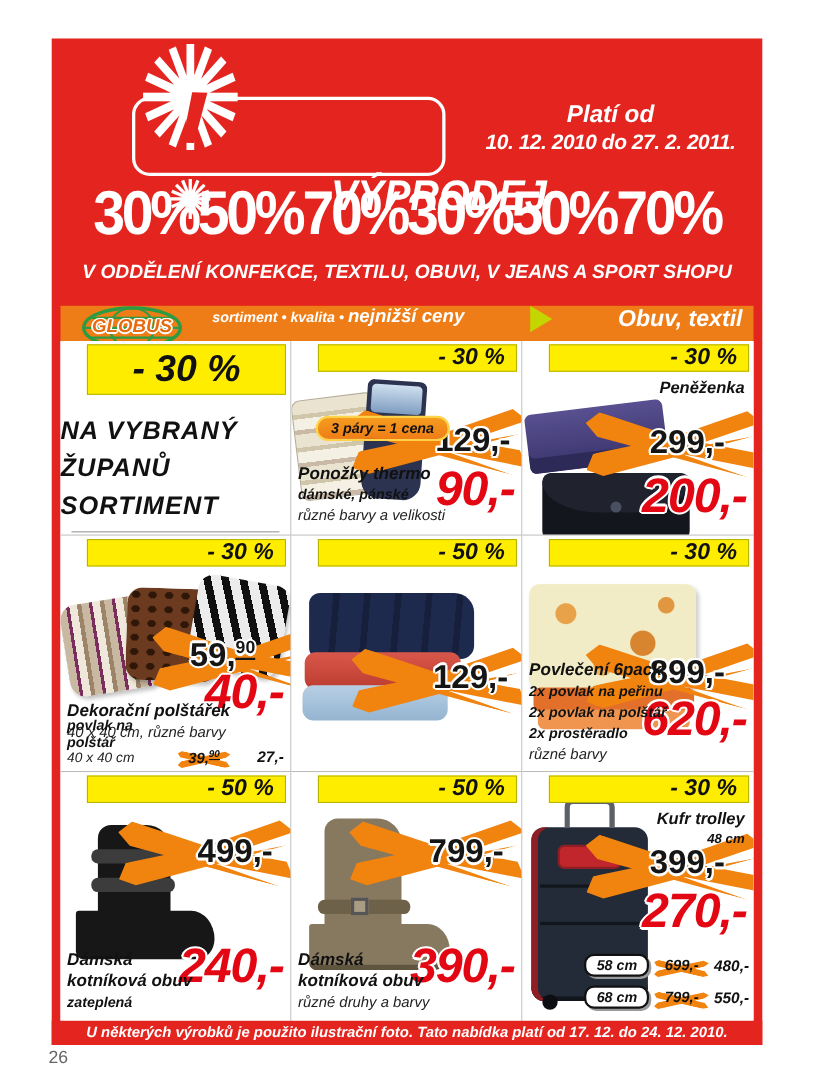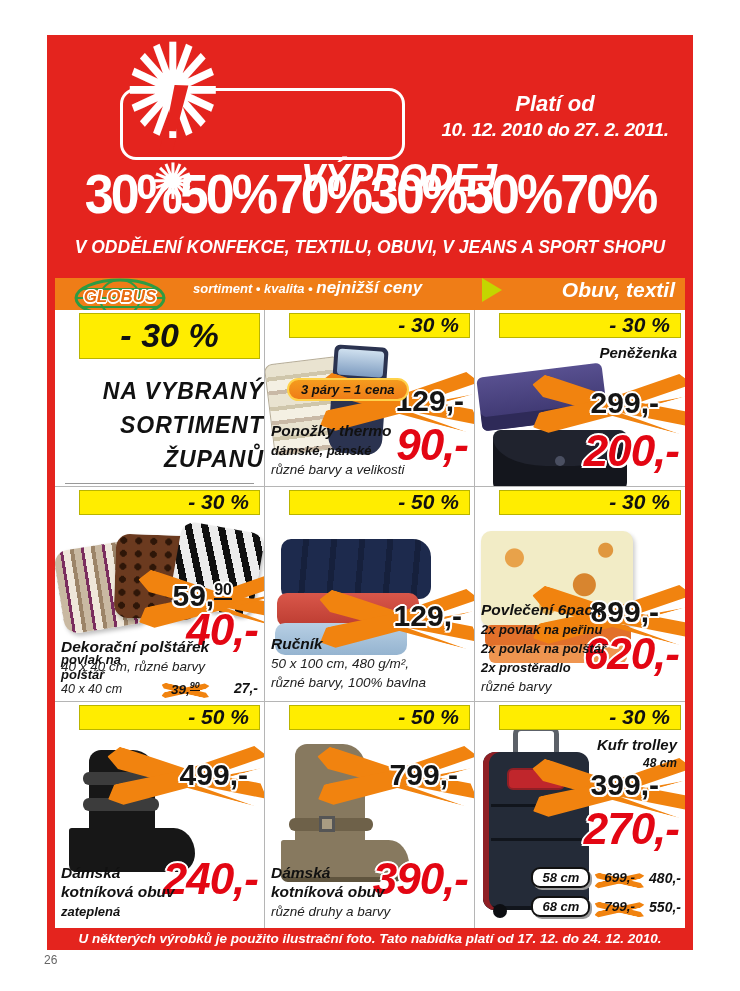--- a/index.html
+++ b/index.html
@@ -56,21 +56,21 @@
   .cross::before{transform:rotate(14deg);}
   .cross::after{transform:rotate(-16deg);}
 
   .pname{position:absolute;z-index:2;font-style:italic;font-weight:900;font-size:15.5px;line-height:19px;color:#111;}
   .psub{font-style:italic;font-weight:700;font-size:13px;line-height:16px;color:#111;}
   .pdesc{font-style:italic;font-weight:400;font-size:13.5px;line-height:17px;color:#222;}
   .toplabel{position:absolute;right:8px;top:34px;z-index:2;text-align:right;font-style:italic;font-weight:900;font-size:15px;color:#111;}
   .toplabel .sz{font-size:12px;font-weight:700;}
 
   
-  .c0txt{position:absolute;left:0;top:64px;width:100%;text-align:right;font-style:italic;font-weight:900;font-size:23px;line-height:34px;color:#111;letter-spacing:1px;}
+  .c0txt{position:absolute;left:0;top:64px;width:100%;text-align:left;font-style:italic;font-weight:900;font-size:23px;line-height:34px;color:#111;letter-spacing:1px;}
   .c0rule{position:absolute;left:10px;right:10px;bottom:2px;border-top:1px solid #999;}
 
   
   .pill{position:absolute;z-index:4;background:linear-gradient(180deg,#f59c1e,#ef7d17);border:2px solid #ffd24a;border-radius:14px;
     padding:2px 12px;font-style:italic;font-weight:900;font-size:13px;color:#111;white-space:nowrap;}
 
   
   .art{position:absolute;z-index:1;}
   
   .sock-stack{position:absolute;left:0;top:14px;width:76px;height:92px;border-radius:8px;transform:rotate(-7deg);
@@ -124,21 +124,21 @@
   
   .extra{position:absolute;left:6px;bottom:5px;right:6px;z-index:3;display:flex;align-items:flex-end;}
   .extra .en{font-style:italic;font-weight:900;font-size:13px;line-height:15px;color:#111;}
   .extra .ed{font-style:italic;font-size:12.5px;color:#222;}
   .extra .mid{margin-left:26px;} .extra .rgt{margin-left:28px;}
   .sold sup,.extra sup{font-size:9px;border-bottom:1px solid #111;}
 
   
   .disc{position:absolute;left:0;right:0;bottom:0;height:22px;background:var(--red);color:#fff;text-align:center;
     font-style:italic;font-weight:700;font-size:13.5px;line-height:22px;}
-  .pageno{position:absolute;left:44px;top:953px;font-size:12px;color:#666;}
+  .pageno{position:absolute;left:44px;top:953px;font-size:16px;color:#666;}
 </style>
 </head>
 <body>
 
 <div class="page">
   <div class="panel">
 
     <div class="hdr">
       <div class="badge-box">
         <div class="vyprodej">VÝPRODEJ</div>
@@ -171,22 +171,22 @@
       <div class="tri"></div>
       <div class="section">Obuv, textil</div>
     </div>
 
     <div class="grid">
 
       <div class="cell bR bB">
         <div class="banner big">- 30 %</div>
         <div class="c0txt">
           <div>NA  VYBRANÝ</div>
+          <div>ŽUPANŮ</div>
           <div>SORTIMENT</div>
-          <div>ŽUPANŮ</div>
         </div>
         <div class="c0rule"></div>
       </div>
 
       <div class="cell bR bB">
         <div class="banner">- 30 %</div>
         <div class="art" style="left:4px;top:36px;width:130px;height:118px;">
           <div class="sock-stack"></div>
           <div class="sock-navy"></div>
         </div>
@@ -239,25 +239,20 @@
 
       <div class="cell bR bB">
         <div class="banner">- 50 %</div>
         <div class="art" style="left:10px;top:44px;width:160px;height:130px;">
           <div class="tw1"></div>
           <div class="tw2"></div>
           <div class="tw3"></div>
         </div>
         <div class="cross" style="right:-8px;top:96px;"></div>
         <div class="oldp wout" style="right:12px;top:112px;">129,-</div>
-        <div class="pname" style="left:6px;bottom:10px;">
-          <span>Ručník</span><br>
-          <span class="pdesc">50 x 100 cm, 480 g/m²,</span><br>
-          <span class="pdesc">různé barvy, 100% bavlna</span>
-        </div>
       </div>
 
       <div class="cell bB">
         <div class="banner">- 30 %</div>
         <div class="art" style="left:6px;top:38px;width:160px;height:145px;">
           <div class="duv"></div>
           <div class="duv2"></div>
           <div class="duv3"></div>
         </div>
         <div class="cross" style="right:-10px;top:92px;"></div>

